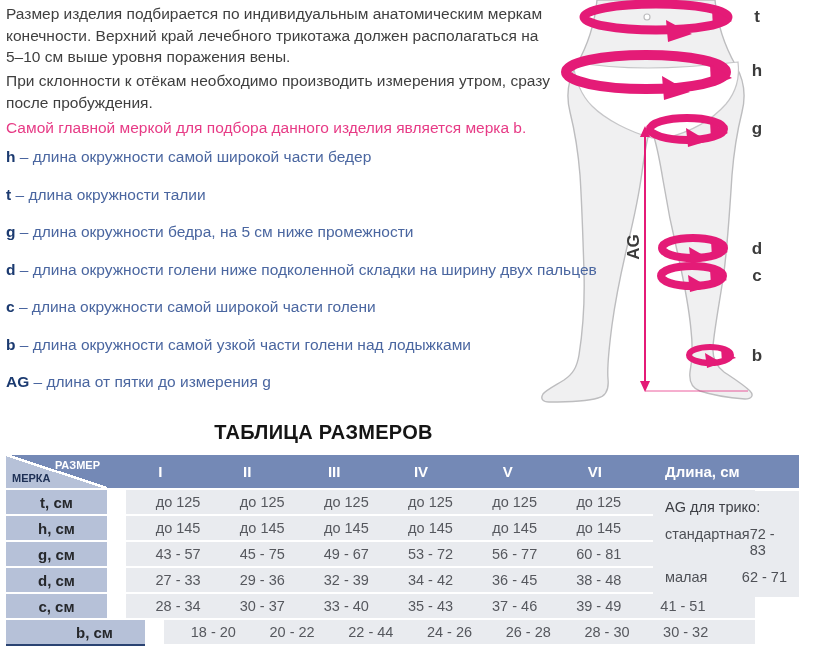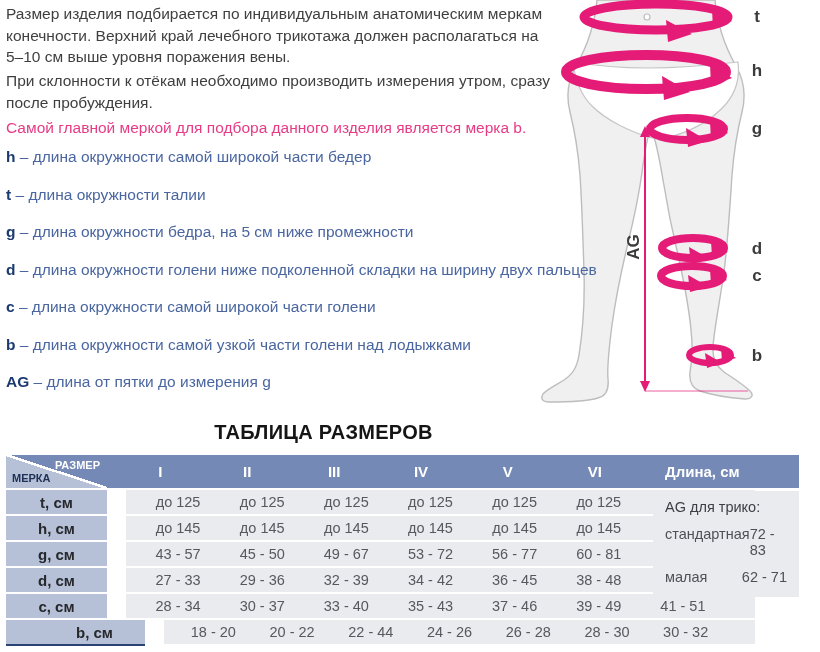--- a/index.html
+++ b/index.html
@@ -179,21 +179,21 @@
           <div class="tval">до 145</div>
           <div class="tval">до 145</div>
           <div class="tval">до 145</div>
           <div class="tval">до 145</div>
         </div>
       </div>
       <div class="trow">
         <div class="tlabel">g, см</div>
         <div class="tvals">
           <div class="tval">43 - 57</div>
-          <div class="tval">45 - 50</div>
+          <div class="tval">45 - 75</div>
           <div class="tval">49 - 67</div>
           <div class="tval">53 - 72</div>
           <div class="tval">56 - 77</div>
           <div class="tval">60 - 81</div>
           <div class="tval">64 - 85</div>
         </div>
       </div>
       <div class="trow">
         <div class="tlabel">d, см</div>
         <div class="tvals">

